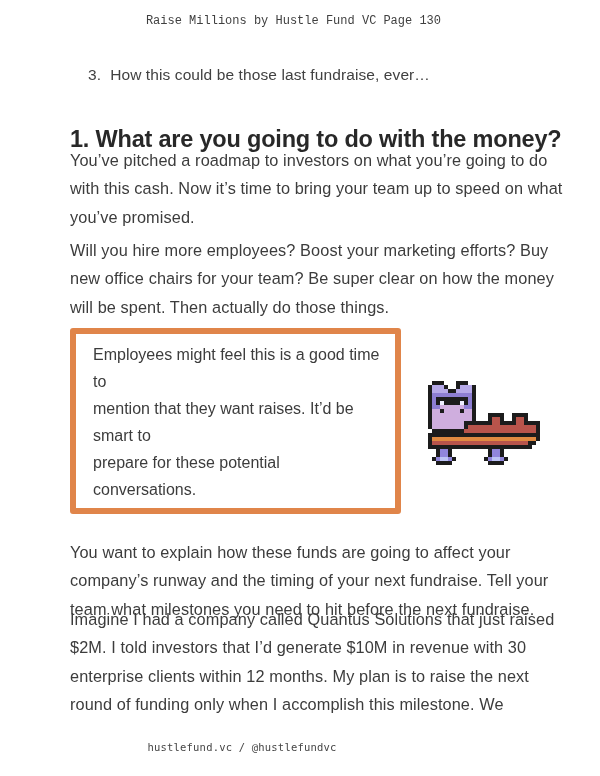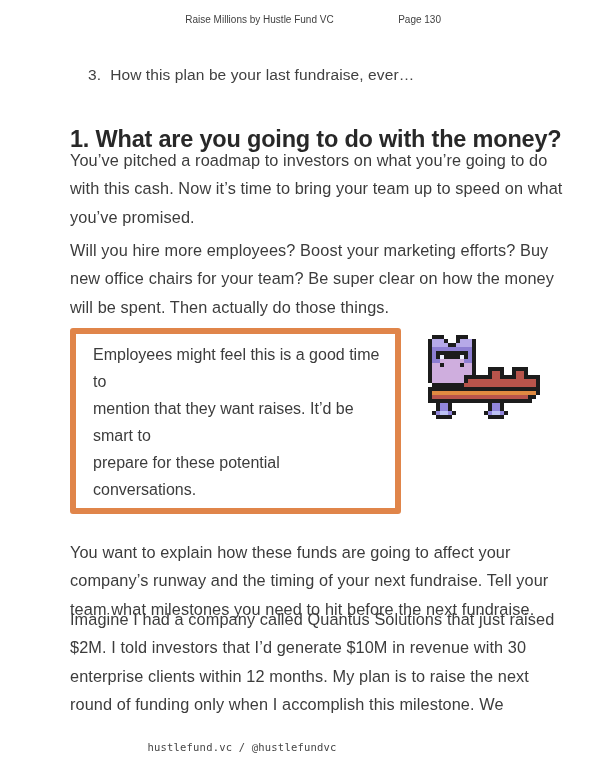--- a/index.html
+++ b/index.html
@@ -4,22 +4,22 @@
 <style>
   html,body{margin:0;padding:0;}
   body{
     width:600px;height:776px;background:#ffffff;
     font-family:"Liberation Sans",sans-serif;
     -webkit-font-smoothing:antialiased;
   }
   .page{position:relative;width:600px;height:776px;background:#ffffff;overflow:hidden;}
 
   .header{position:absolute;top:14px;left:0;width:513px;height:16px;
-    font-family:Liberation Sans, sans-serif;
-    font-size:10px;color:#3f3f3f;}
+    font-family:Liberation Mono, monospace;
+    font-size:12px;color:#3f3f3f;}
   .book-title{position:absolute;left:50%;transform:translateX(-48%);white-space:nowrap;}
   .page-number{position:absolute;right:72px;white-space:nowrap;text-align:right;}
 
   .list-item{position:absolute;top:66px;left:88px;
     font-size:15.5px;color:#414141;letter-spacing:0.1px;}
   .list-item .num{margin-right:9px;}
 
   .heading{position:absolute;left:70px;margin:0;
     font-size:23.5px;font-weight:700;color:#282828;letter-spacing:-0.2px;
     white-space:nowrap;}
@@ -27,21 +27,21 @@
   .h2{top:480px;}
 
   .para{position:absolute;left:70px;width:505px;margin:0;
     font-size:16.3px;line-height:28.4px;color:#3c3c3c;letter-spacing:0.1px;
     white-space:pre-line;}
   .p1{top:146px;}
   .p2{top:236px;}
   .p3{top:524px;margin-top:14px;}
   .p4{top:605px;}
 
-  .callout-row{position:absolute;top:328px;left:70px;display:flex;align-items:flex-start;}
+  .callout-row{position:absolute;top:328px;left:70px;display:flex;align-items:center;}
   .callout{box-sizing:border-box;width:331px;
     border:6px solid #e0854a;border-radius:3px;background:#ffffff;
     padding:7px 12px 5px 17px;}
   .callout-text{font-size:16px;line-height:27px;color:#3c3c3c;white-space:pre-line;}
   .illustration{margin-left:23px;margin-top:7px;width:120px;height:88px;}
   .illustration svg{display:block;}
 
   .footer{position:absolute;top:741px;left:0;width:484px;text-align:center;
     font-family:"DejaVu Sans Mono","Liberation Mono",monospace;
     font-size:10.5px;color:#454545;letter-spacing:0.2px;}
@@ -50,21 +50,21 @@
 <body>
 
 <div class="page">
 
   <div class="header">
     <span class="book-title">Raise Millions by Hustle Fund VC</span>
     <span class="page-number">Page 130</span>
   </div>
 
   <div class="list-item">
-    <span class="num">3.</span><span class="txt">How this plan be your last fundraise, ever…</span>
+    <span class="num">3.</span><span class="txt">How this could be those last fundraise, ever…</span>
   </div>
 
   <h1 class="heading h1">1. What are you going to do with the money?</h1>
   <p class="para p1">You’ve pitched a roadmap to investors on what you’re going to do
 with this cash. Now it’s time to bring your team up to speed on what
 you’ve promised.</p>
   <p class="para p2">Will you hire more employees? Boost your marketing efforts? Buy
 new office chairs for your team? Be super clear on how the money
 will be spent. Then actually do those things.</p>
 

